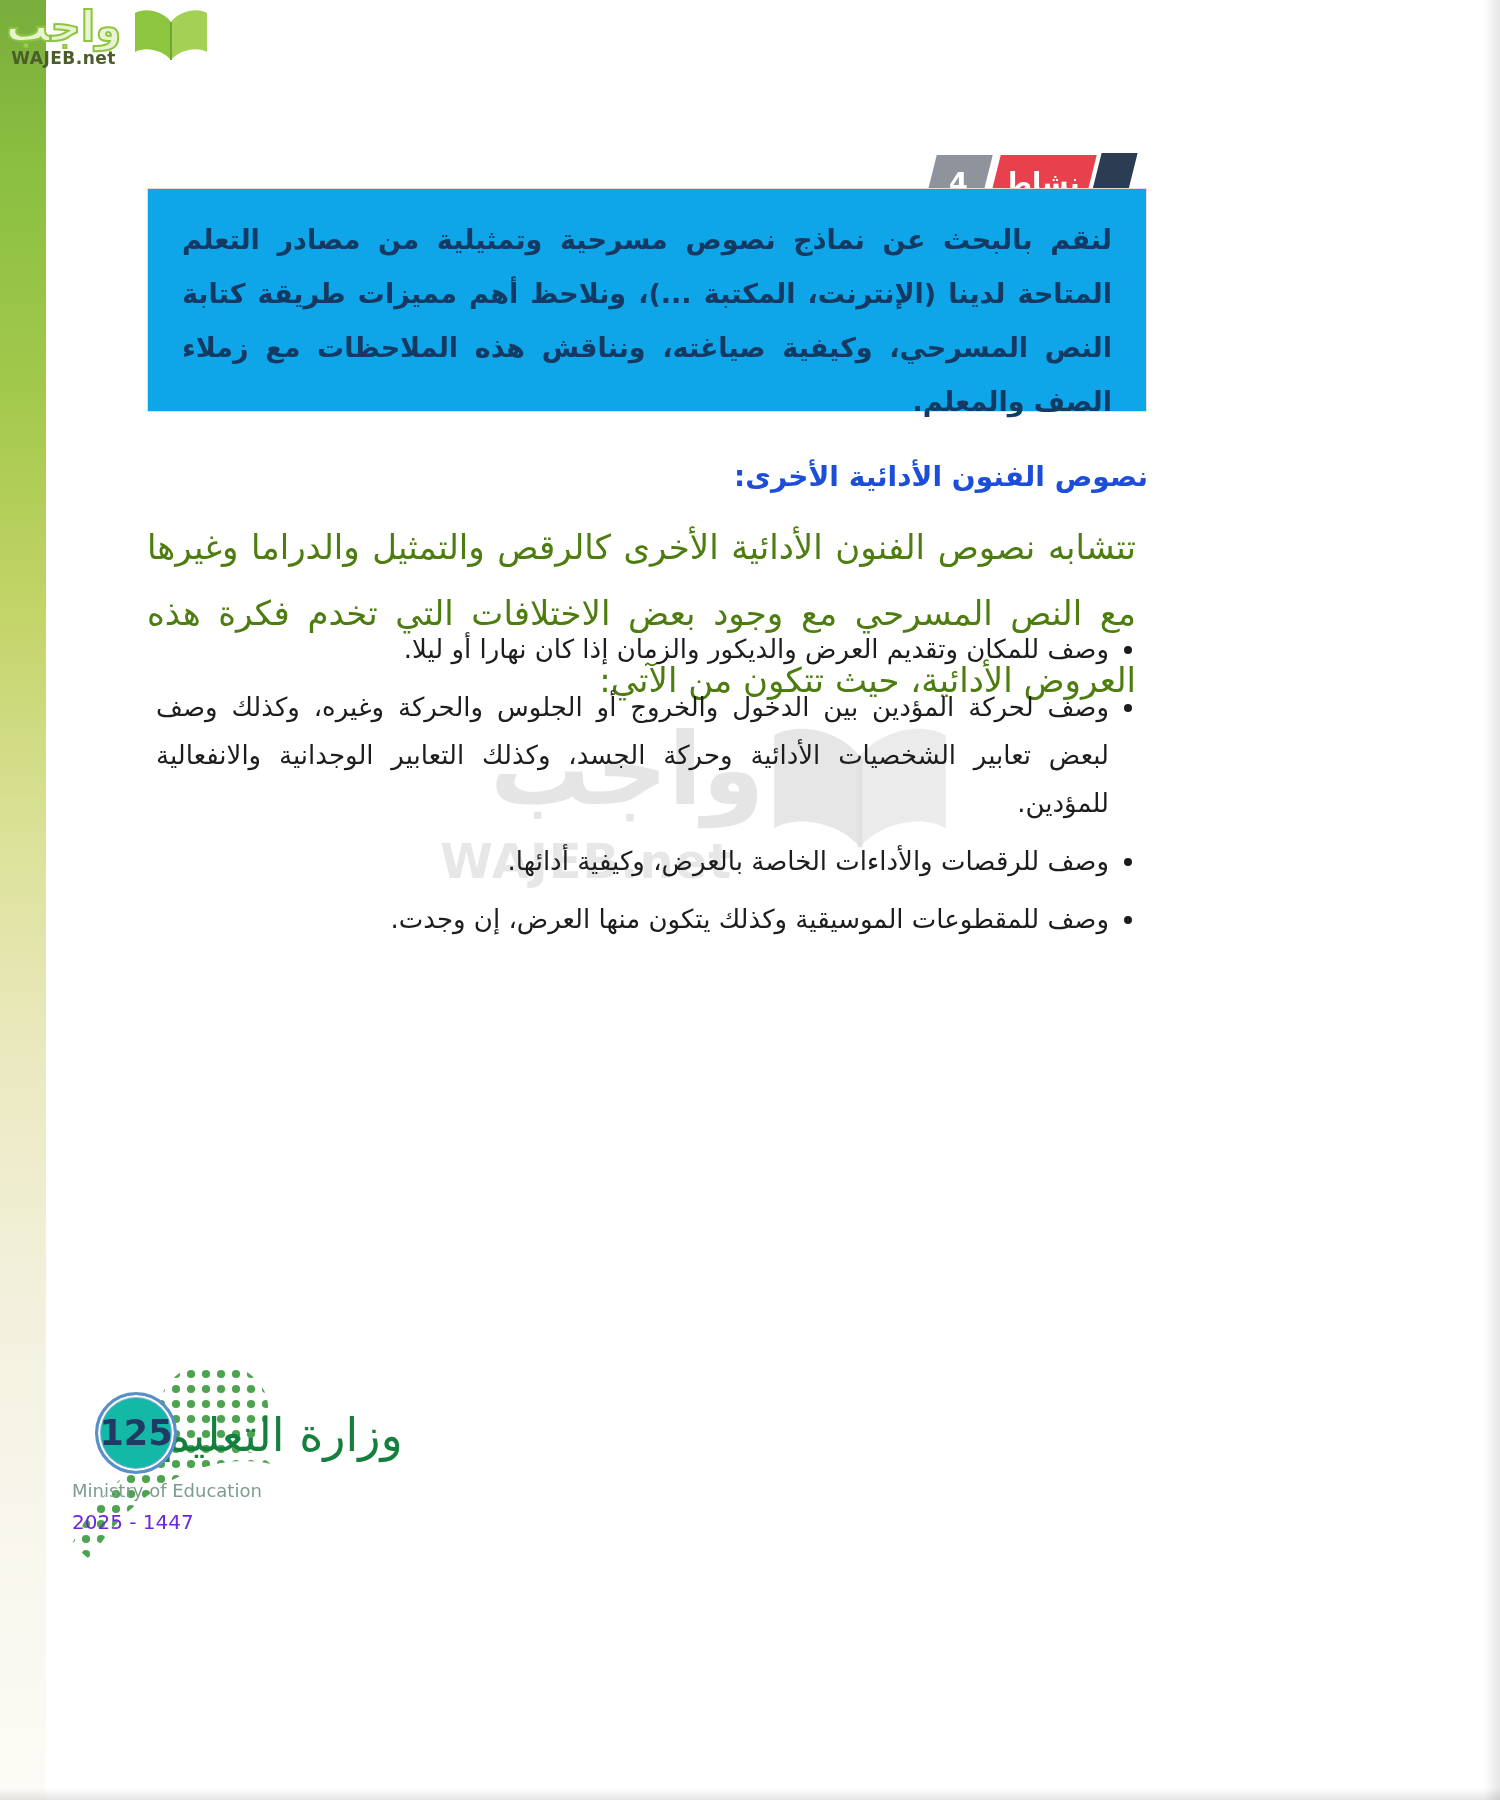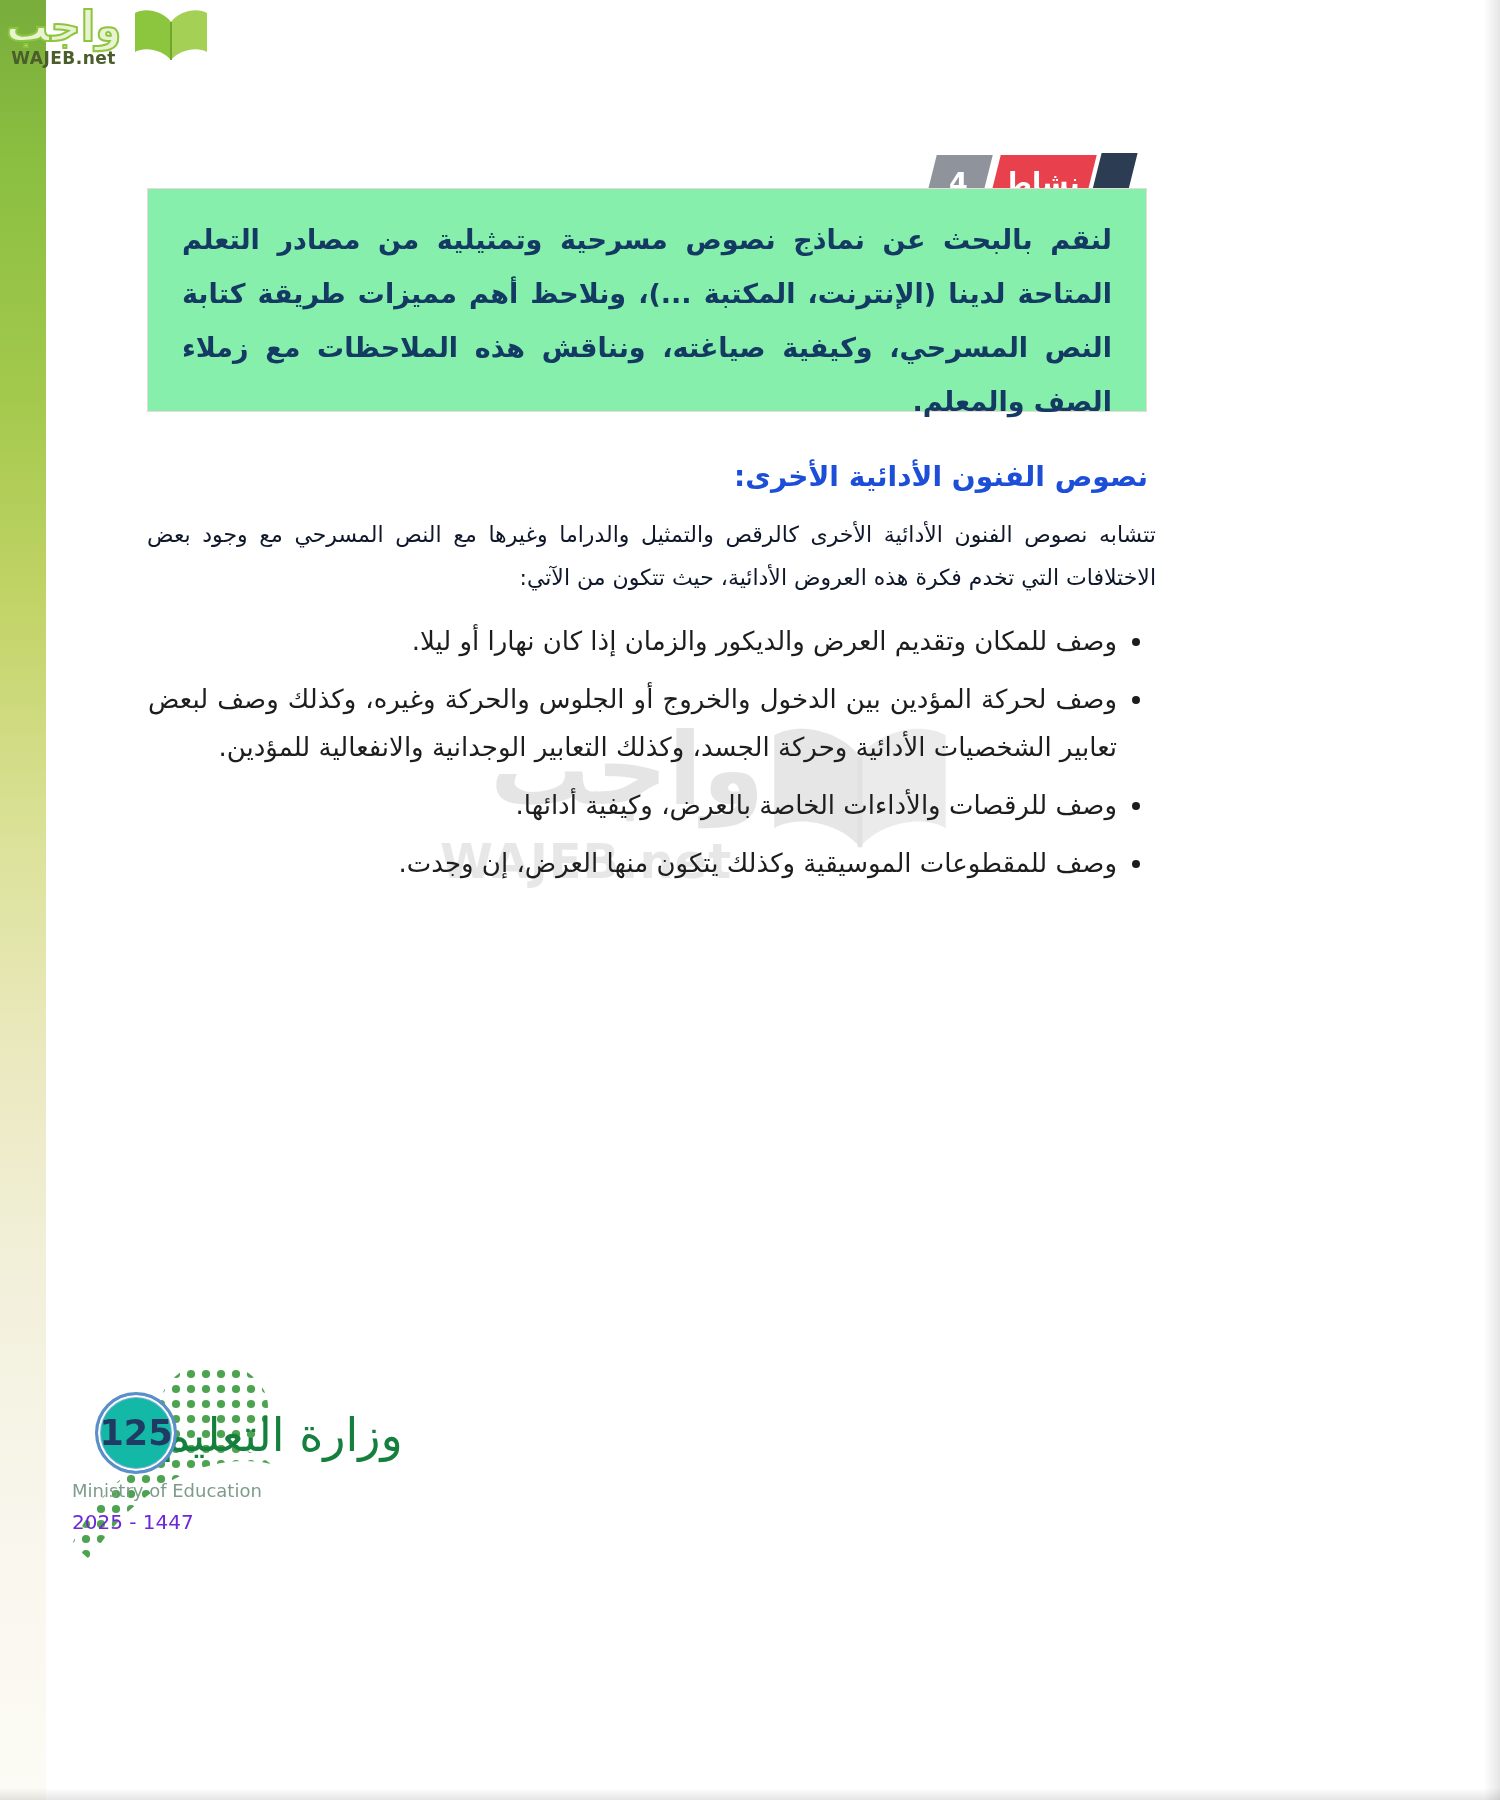--- a/index.html
+++ b/index.html
@@ -57,50 +57,50 @@
   }
   .badge > span { transform: skewX(14deg); }
   .badge-num  { width: 56px;  height: 54px; background: #8e939c; font-size: 27px; }
   .badge-label{ width: 96px;  height: 54px; background: #e8414d; font-size: 27px; margin-left: 8px; direction: rtl; }
   .badge-accent{ width: 36px; height: 61px; background: #2c3c52; margin-left: 4px; margin-top: -2px; }
 
   
   .activity-box {
     position: absolute; left: 147px; top: 188px;
     width: 1000px; height: 224px; box-sizing: border-box;
-    background: #86efac; border: 1px solid #ecd9d6;
+    background: #0ea5e9; border: 1px solid #ecd9d6;
     padding: 24px 34px;
     direction: rtl; text-align: justify;
     font-weight: bold; color: #143a63;
     font-size: 27px; line-height: 2.0;
     z-index: 2;
   }
 
   
   .section-heading {
     position: absolute; right: 352px; top: 460px;
     direction: rtl;
     color: #1d4ed8; font-weight: bold; font-size: 28px;
     z-index: 2;
   }
 
   
   .intro {
-    position: absolute; left: 147px; right: 344px; top: 514px;
+    position: absolute; left: 147px; right: 364px; top: 514px;
     direction: rtl; text-align: justify;
-    color: #0f172a; font-size: 22px; line-height: 1.95;
+    color: #4d7c0f; font-size: 34px; line-height: 1.95;
     z-index: 2;
   }
 
   
   .bullets {
     position: absolute; left: 147px; right: 352px; top: 616px;
     direction: rtl; z-index: 2;
   }
-  .bullets ul { margin: 1px; padding: 0 30px 0 0; list-style: disc; }
+  .bullets ul { margin: 9px; padding: 0 30px 0 0; list-style: disc; }
   .bullets li {
     color: #1d1d1d; font-size: 26px; line-height: 1.85;
     text-align: justify; margin-bottom: 10px;
   }
 
   
   .watermark {
     position: absolute; left: 430px; top: 715px;
     width: 660px; height: 190px;
     opacity: 0.45; pointer-events: none; z-index: 1;

